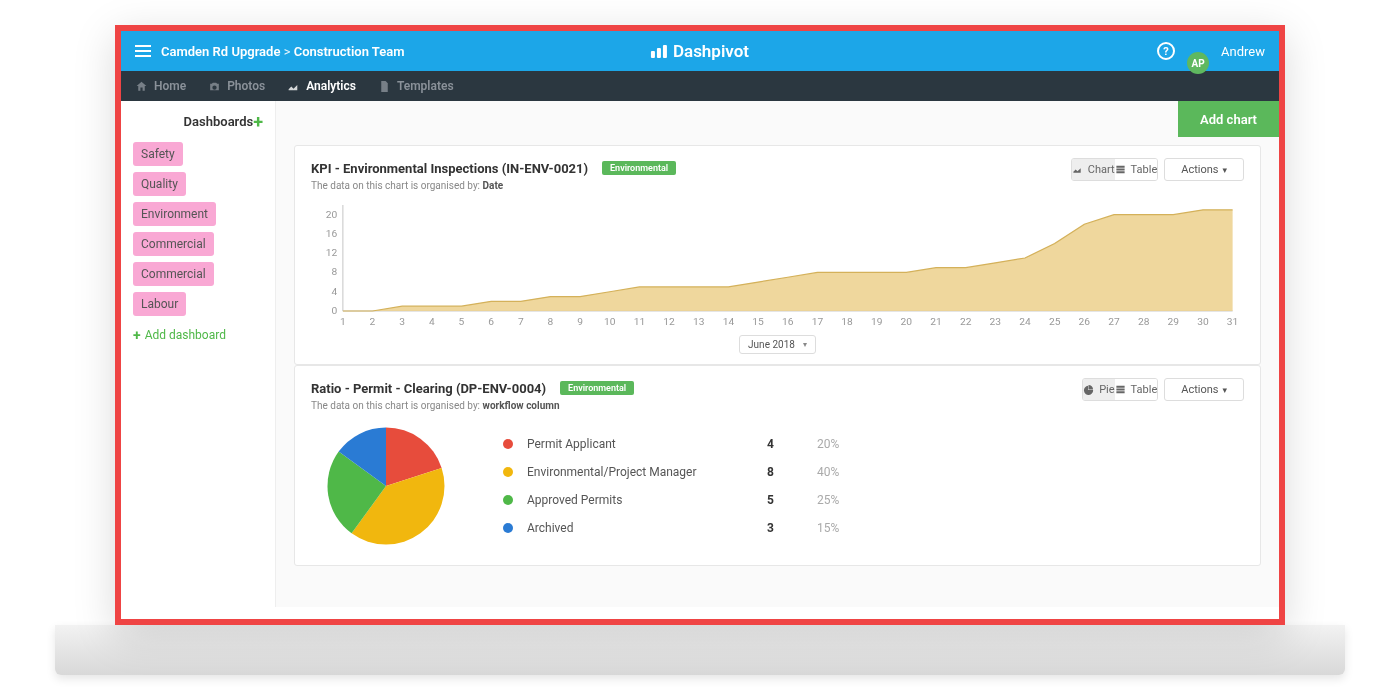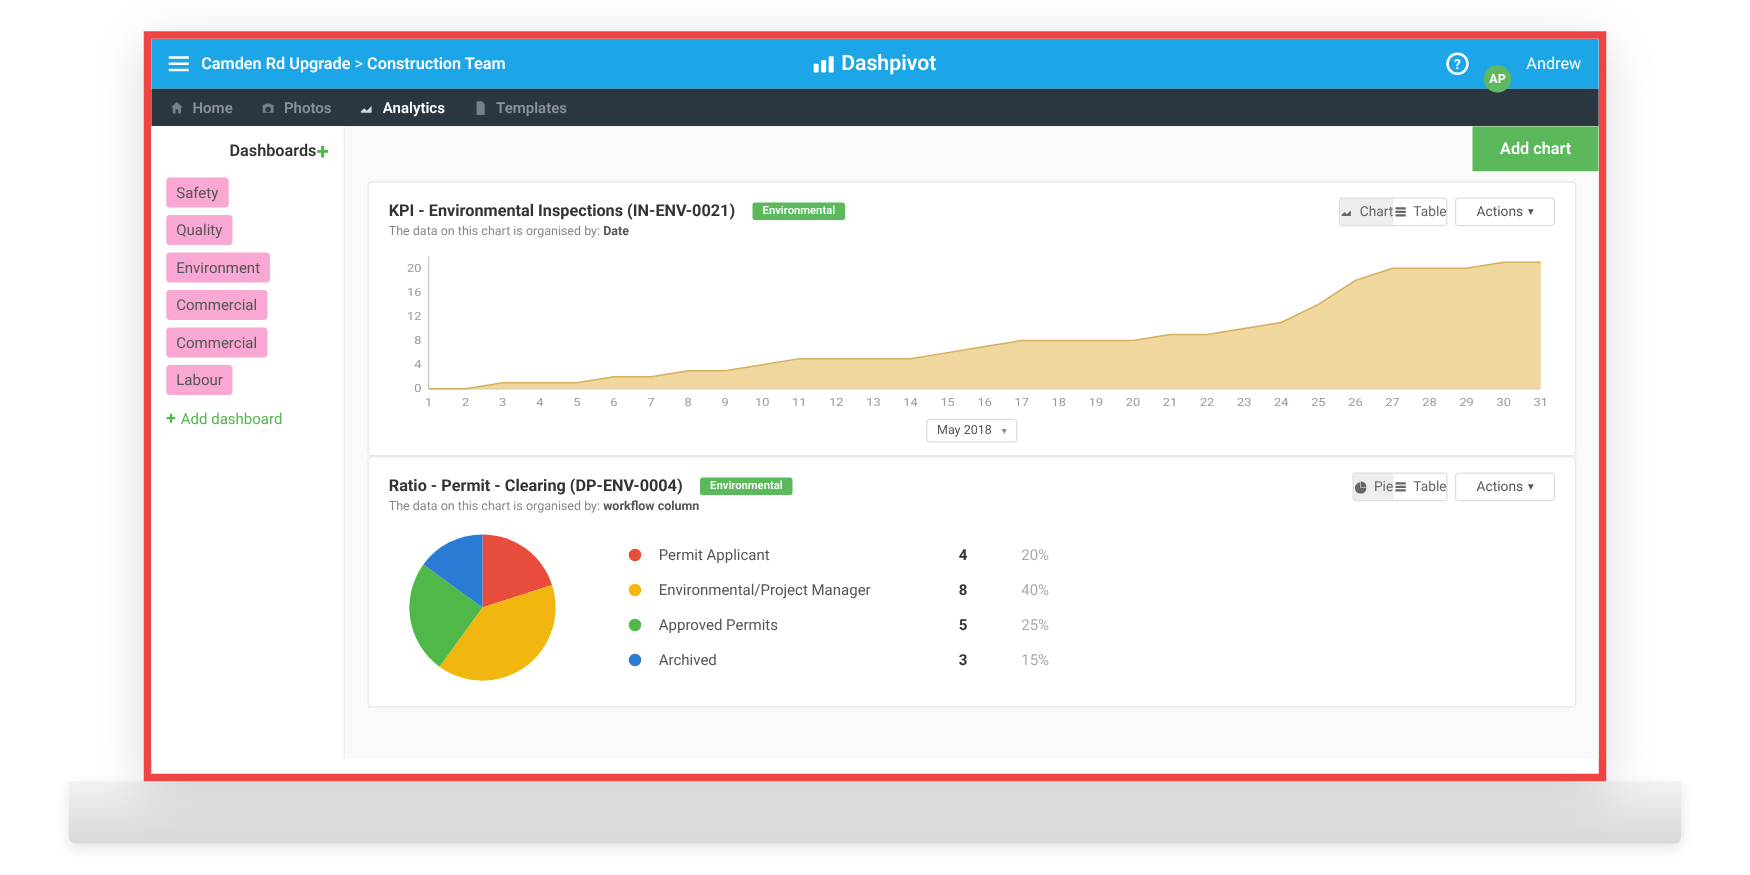--- a/index.html
+++ b/index.html
@@ -210,21 +210,21 @@
                   <text class="x-lbl" x="601.4666666666666" y="126">23</text>
                   <text class="x-lbl" x="627.5333333333334" y="126">24</text>
                   <text class="x-lbl" x="653.6" y="126">25</text>
                   <text class="x-lbl" x="679.6666666666667" y="126">26</text>
                   <text class="x-lbl" x="705.7333333333333" y="126">27</text>
                   <text class="x-lbl" x="731.8000000000001" y="126">28</text>
                   <text class="x-lbl" x="757.8666666666667" y="126">29</text>
                   <text class="x-lbl" x="783.9333333333334" y="126">30</text>
                   <text class="x-lbl" x="810" y="126">31</text>
                 </svg>
-              <div class="month-select">May 2018</div>
+              <div class="month-select">June 2018</div>
             </div>
           </div>
 
           <div class="card">
             <div class="card-head">
               <div class="card-titles">
                 <span class="card-title">Ratio - Permit - Clearing (DP-ENV-0004)</span>
                 <span class="badge">Environmental</span>
                 <div class="card-sub">
                   <span>The data on this chart is organised by:</span> <b>workflow column</b>

